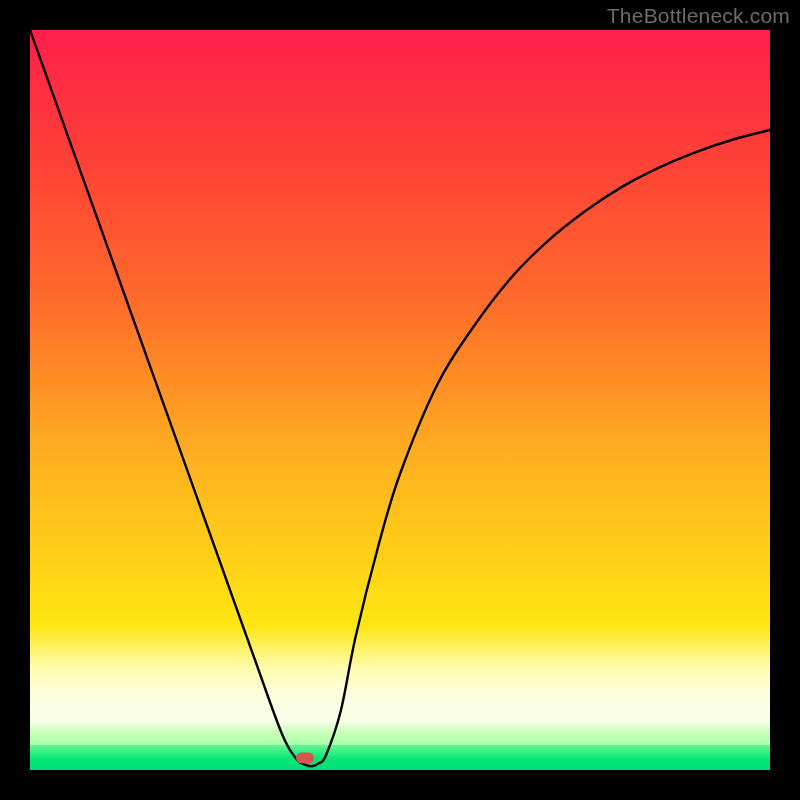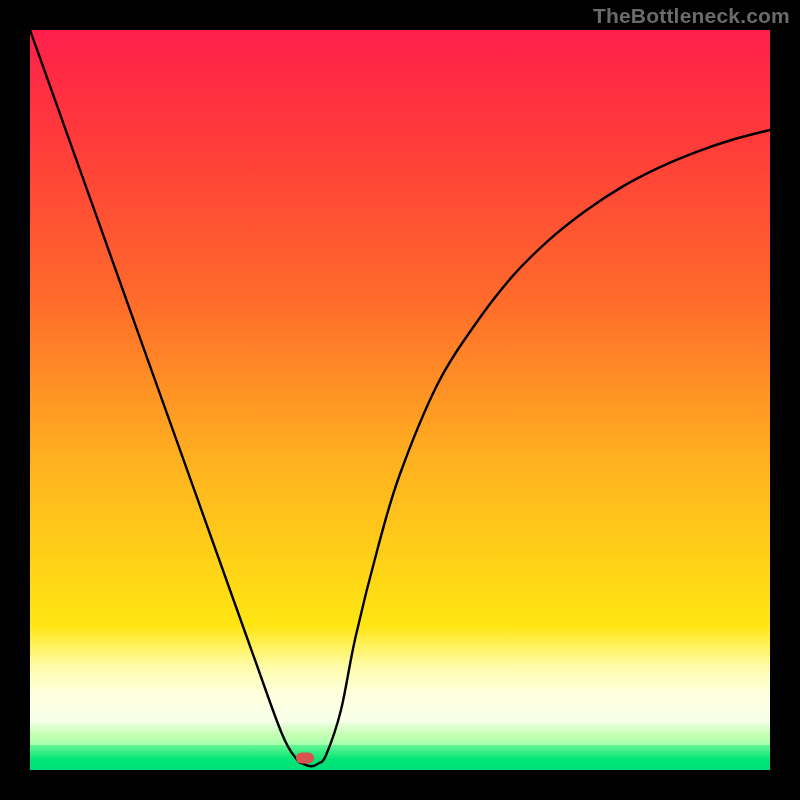--- a/index.html
+++ b/index.html
@@ -85,21 +85,21 @@
     width: 18px;
     height: 11px;
     border-radius: 6px;
     transform: translate(-50%, -50%);
   }
   .watermark {
     position: absolute;
     top: 4px;
     right: 10px;
     font-size: 21px;
-    font-weight: 700;
+    font-weight: 400;
     color: #6b6b6b;
     letter-spacing: 0.2px;
     user-select: none;
   }
 </style>
 </head>
 <body>
 
 <div class="frame">
 

